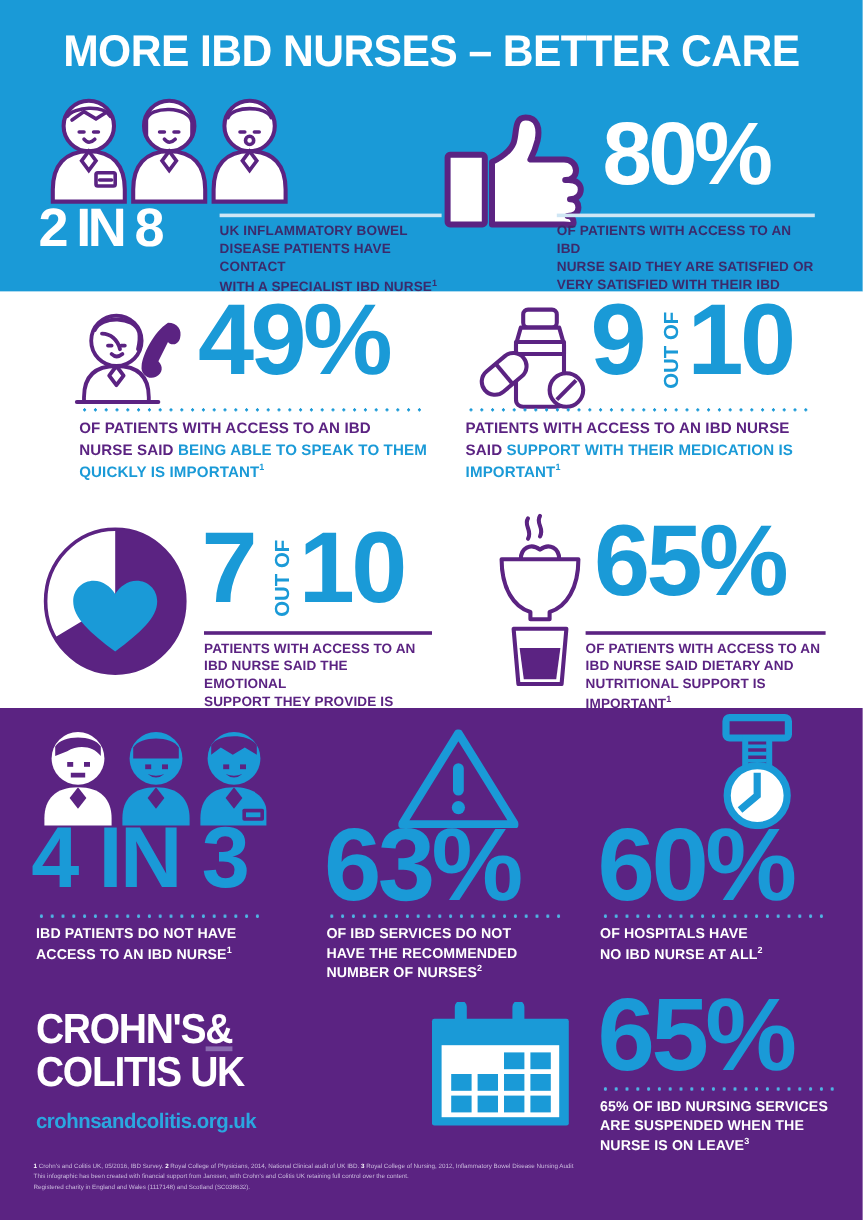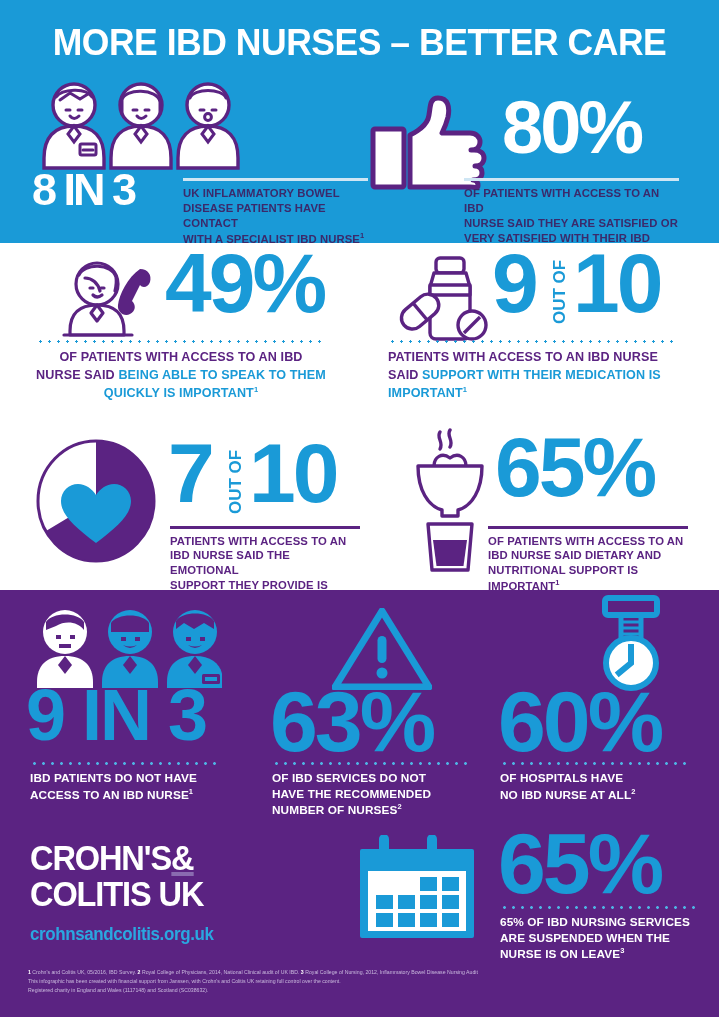--- a/index.html
+++ b/index.html
@@ -115,21 +115,21 @@
         <path d="M101 36 Q 105 41 110 36"></path>
         <path d="M105 46 L 99 54 L 105 62 L 111 54 Z" fill="#ffffff"></path>
 
         <path d="M154 18 C 158 8 186 8 190 18"></path>
         <path d="M164 30 L 168 30 M 176 30 L 180 30"></path>
         <circle cx="172" cy="37" r="3.4" fill="none"></circle>
         <path d="M172 46 L 166 54 L 172 62 L 178 54 Z" fill="#ffffff"></path>
       </g>
     </svg>
 
-    <div class="abs bignum white" style="left:32px; top:172px; font-size:45px;">8 IN 3</div>
+    <div class="abs bignum white" style="left:32px; top:172px; font-size:45px;">2 IN 8</div>
 
     <div class="abs" style="left:183px; top:178px; width:185px;">
       <div class="rule-solid-white"></div>
       <div class="cap dkpurple">
         <span>UK INFLAMMATORY BOWEL</span><br>
         <span>DISEASE PATIENTS HAVE CONTACT</span><br>
         <span>WITH A SPECIALIST IBD NURSE</span><span class="sup">1</span>
       </div>
     </div>
 
@@ -168,21 +168,21 @@
         <path d="M37 48 L 31 56 L 37 64 L 43 56 Z"></path>
         <path d="M37 48 C 18 48 10 58 10 74 L 10 78 L 64 78 L 64 74 C 64 58 56 48 37 48 Z"></path>
         <path d="M4 78 L 72 78"></path>
       </g>
       <path d="M80 12 C 88 12 92 18 90 25 C 88 31 82 31 80 28 L 72 44 C 76 48 76 54 70 57
                C 64 60 57 55 58 48 C 59 38 68 20 80 12 Z" fill="#5b2382"></path>
     </svg>
 
     <div class="abs bignum blue" style="left:165px; top:6px; font-size:84px;">49%</div>
 
-    <div class="abs" style="left:36px; top:97px; width:290px;text-align:center;">
+    <div class="abs" style="left:66px; top:97px; width:290px;">
       <div class="rule-dot-blue"></div>
       <div class="cap purple" style="font-size:12.6px; line-height:1.42;">
         <span>OF PATIENTS WITH ACCESS TO AN IBD NURSE SAID </span><span class="hl">BEING ABLE TO SPEAK TO THEM QUICKLY IS IMPORTANT</span><span class="sup hl">1</span>
       </div>
     </div>
 
     <svg class="abs" style="left:398px; top:12px;" width="95" height="88" viewBox="0 0 95 88">
       <g fill="#ffffff" stroke="#5b2382" stroke-width="3.4" stroke-linejoin="round">
         <rect x="38" y="3" width="28" height="15" rx="4"></rect>
         <path d="M36 18 L 68 18 L 72 32 L 72 78 C 72 82 69 84 66 84 L 38 84 C 35 84 32 82 32 78 L 32 32 Z"></path>
@@ -290,21 +290,21 @@
           <rect x="168" y="29" width="5" height="4"></rect>
         <path d="M156 37 q 7 6 14 0 q -7 3 -14 0 Z"></path>
         <path d="M163 48 L 156 57 L 163 66 L 170 57 Z"></path>
         <rect x="170" y="66" width="18" height="10" rx="1.5"></rect>
       </g>
       <g fill="#1a9ad7">
           <rect x="173" y="69" width="12" height="4"></rect>
         </g>
     </svg>
 
-    <div class="abs bignum blue" style="left:26px; top:96px; font-size:72px; letter-spacing:-2px;">9 IN 3</div>
+    <div class="abs bignum blue" style="left:26px; top:96px; font-size:72px; letter-spacing:-2px;">4 IN 3</div>
 
     <div class="abs" style="left:30px; top:172px; width:190px;">
       <div class="rule-dot-ltblue"></div>
       <div class="cap white" style="font-size:11.8px;">
         <span>IBD PATIENTS DO NOT HAVE</span><br>
         <span>ACCESS TO AN IBD NURSE</span><span class="sup">1</span>
       </div>
     </div>
 
     <svg class="abs" style="left:332px; top:18px;" width="100" height="82" viewBox="0 0 100 82">

